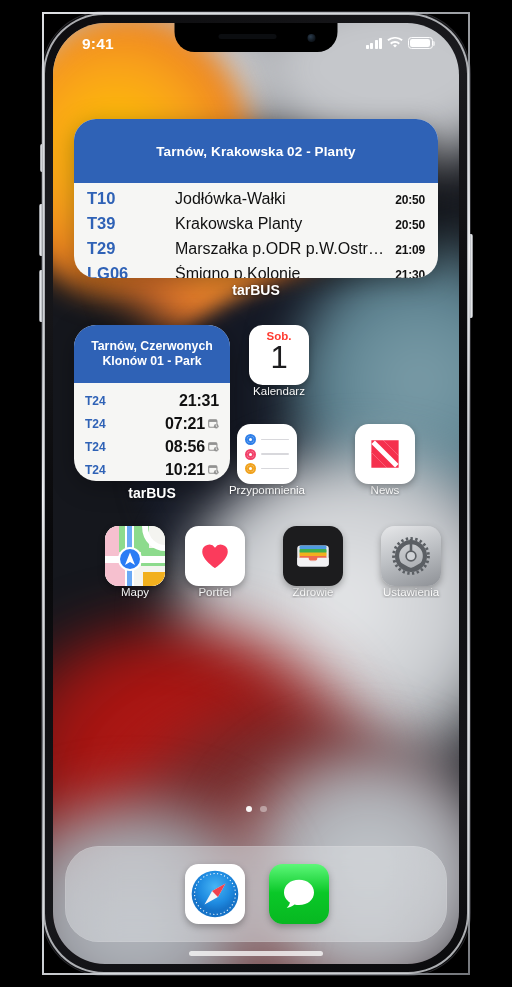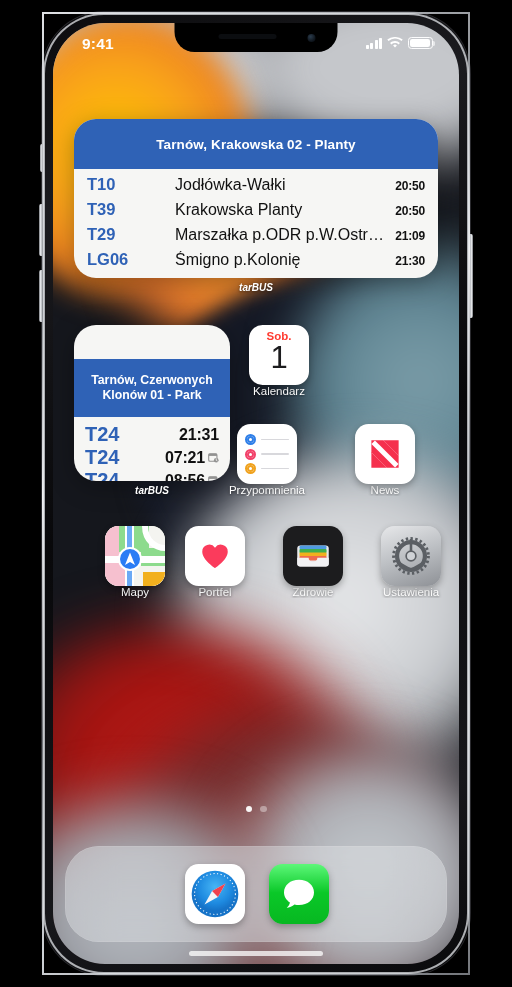--- a/index.html
+++ b/index.html
@@ -120,51 +120,51 @@
   #widget-area{ position:absolute; left:0; top:0; width:100%; height:100%; z-index:20; }
 
   .widget-shadow{ filter:drop-shadow(0 5px 12px rgba(0,0,0,.30)); }
 
   
   #widget-tarbus-large{
     position:absolute; left:21px; top:96px; width:364px; height:159px;
     border-radius:22px; overflow:hidden; background:#f6f6f4;
   }
   #widget1-header{
-    height:50px; background:#2f62b6;
+    height:64px; background:#2f62b6;
     display:flex; align-items:center; justify-content:center;
   }
   #widget1-title{ color:#fff; font-size:13.5px; font-weight:bold; letter-spacing:.1px; }
   #widget1-rows{ padding:6px 13px 0 13px; }
   .bus-row{ display:flex; align-items:baseline; height:25px; }
   .bus-line{ color:#2f62b6; font-size:16.5px; font-weight:bold; min-width:52px; }
   .bus-dest{ color:#111; font-size:16px; flex:1; white-space:nowrap; overflow:hidden; text-overflow:ellipsis;
     padding-right:6px;margin-left:36px; }
   .bus-time{ color:#111; font-size:12px; font-weight:bold; letter-spacing:-.2px; }
 
   
   #widget-tarbus-small{
     position:absolute; left:21px; top:302px; width:156px; height:156px;
     border-radius:22px; overflow:hidden; background:#f6f6f4;
   }
   #widget2-header{
     height:58px; background:#2f62b6; display:flex; flex-direction:column;
-    align-items:center; justify-content:center; padding:0 6px;margin-top:34px;
+    align-items:center; justify-content:center; padding:0 6px;
   }
   #widget2-header span{ color:#fff; font-size:12.3px; font-weight:bold; line-height:15px; text-align:center; }
   #widget2-rows{ padding:6px 11px 0 11px; }
   .bus-row2{ display:flex; align-items:center; justify-content:space-between; height:23px; }
-  .bus-line2{ color:#2f62b6; font-size:20px; font-weight:bold; }
+  .bus-line2{ color:#2f62b6; font-size:12px; font-weight:bold; }
   .bus-right2{ display:flex; align-items:center; gap:3px; }
   .bus-time2{ color:#111; font-size:16px; font-weight:bold; letter-spacing:-.2px; }
   .sched-icon{ width:11px; height:11px; opacity:.62; }
 
   .widget-label{
-    position:absolute; color:#fff; font-size:10px; font-weight:bold;
-    text-align:center; text-shadow:0 1px 3px rgba(0,0,0,.5);font-style:italic;
+    position:absolute; color:#fff; font-size:14px; font-weight:bold;
+    text-align:center; text-shadow:0 1px 3px rgba(0,0,0,.5);
   }
   #widget1-label{ left:21px; top:259px; width:364px; }
   #widget2-label{ left:21px; top:462px; width:156px; }
 
   
   #app-grid{ position:absolute; left:0; top:0; width:100%; height:100%; z-index:22; }
   .app{ position:absolute; width:84px; text-align:center; }
   .app-icon{
     width:60px; height:60px; margin:0 auto; border-radius:13.5px;
     position:relative; overflow:hidden;

